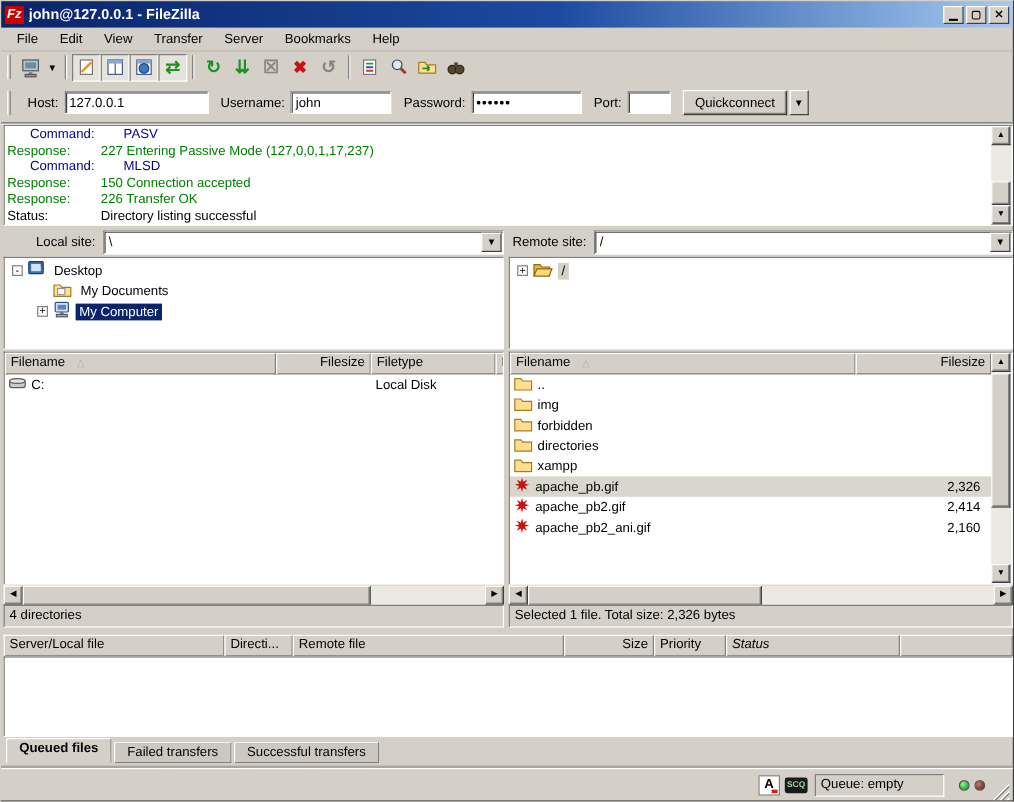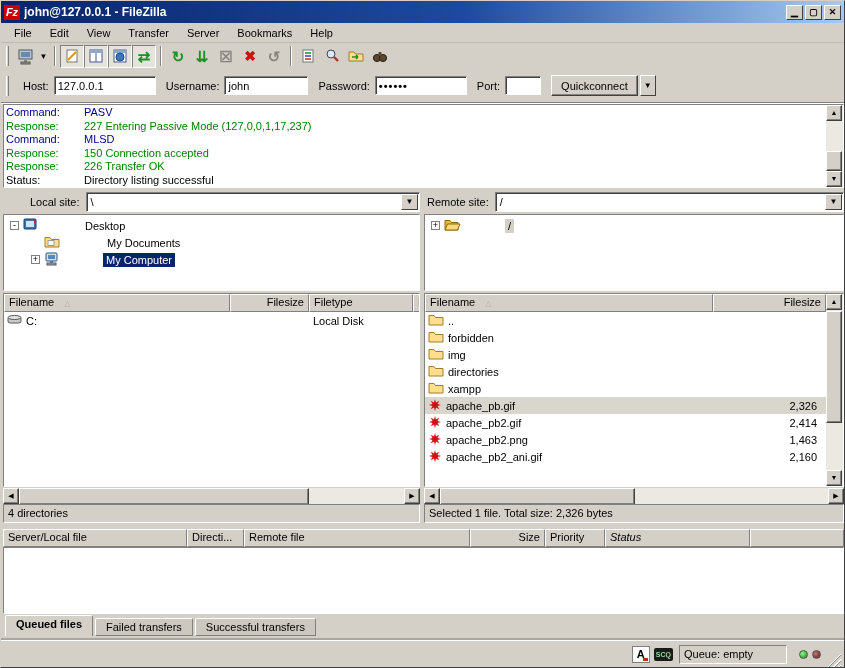--- a/index.html
+++ b/index.html
@@ -34,33 +34,33 @@
   .g-arrow { color:#1d9122; font-weight:bold; font-size:15px; line-height:1; }
   .gray-glyph { color:#8a867e; font-weight:bold; font-size:15px; line-height:1; }
   .red-x { color:#cc1111; font-weight:bold; font-size:14px; line-height:1; }
 
   
   #quickbar { position:absolute; top:68px; left:0; right:0; height:33px; display:flex; align-items:center;
               padding-left:4px; box-shadow:0 1px 0 #808080, 0 2px 0 #ffffff; }
   #quickbar label { margin:0 5px 0 10px; white-space:nowrap; }
   .qc-input { height:19px; background:#fff; border:1px solid; border-color:#808080 #fff #fff #808080;
               box-shadow:inset 1px 1px 0 #404040; font-family:"Liberation Sans",sans-serif; font-size:11px; padding:0 3px; }
-  #host-input { width:102px; } #user-input { width:84px; } #pass-input { width:92px; font-weight:bold; letter-spacing:1px; } #port-input { width:36px; }
+  #host-input { width:120px; } #user-input { width:84px; } #pass-input { width:92px; font-weight:bold; letter-spacing:1px; } #port-input { width:36px; }
   #qc-btn { height:21px; padding:0 9px; margin-left:10px; background:#d4d0c8; font-family:"Liberation Sans",sans-serif; font-size:11px;
             border:1px solid; border-color:#fff #404040 #404040 #fff; box-shadow:inset -1px -1px 0 #808080; }
   #qc-drop { width:16px; height:21px; margin-left:2px; background:#d4d0c8; border:1px solid; border-color:#fff #404040 #404040 #fff;
              font-size:8px; line-height:19px; text-align:center; }
 
   
   #log { position:absolute; top:103px; left:2px; width:841px; height:84px; background:#fff;
          border:1px solid; border-color:#808080 #fff #fff #808080; display:flex; }
   #log-lines { flex:1; padding:1px 2px; overflow:hidden; }
   .log-line { display:flex; height:13.5px; line-height:13.5px; white-space:nowrap; }
   .log-label { width:78px; flex:0 0 auto; }
-  .t-command { color:#00008b; } .t-response { color:#008000; } .t-status { color:#000000; }
+  .t-command { color:#00008b;margin-left:19px; } .t-response { color:#008000; } .t-status { color:#000000; }
 
   
   .vscroll { width:17px; flex:0 0 auto; background:#ece9e2; position:relative; }
   .hscroll { height:17px; background:#ece9e2; display:flex; }
   .sb-btn { width:16px; height:16px; flex:0 0 auto; background:#d4d0c8; border:1px solid; border-color:#fff #404040 #404040 #fff;
             box-shadow:inset -1px -1px 0 #808080; font-size:7px; text-align:center; line-height:14px; color:#000; }
   .sb-thumb { background:#d4d0c8; border:1px solid; border-color:#fff #404040 #404040 #fff; box-shadow:inset -1px -1px 0 #808080; }
   .vscroll .sb-btn { position:absolute; left:0; }
   .vscroll .sb-thumb { position:absolute; left:0; width:16px; }
 
@@ -74,21 +74,21 @@
            box-shadow:inset 1px 1px 0 #404040; display:flex; align-items:center; }
   .combo-value { flex:1; padding:0 4px; }
   .combo-btn { width:17px; height:16px; margin:1px; background:#d4d0c8; border:1px solid; border-color:#fff #404040 #404040 #fff;
                font-size:8px; text-align:center; line-height:14px; }
   .treebox { position:absolute; top:23px; left:0; right:0; height:77px; background:#fff;
              border:1px solid; border-color:#808080 #fff #fff #808080; overflow:hidden; padding-top:2px; }
   .treerow { height:17px; display:flex; align-items:center; white-space:nowrap; }
   .expander { width:9px; height:9px; flex:0 0 auto; background:#fff; border:1px solid #808080; font-size:9px; line-height:7px;
               text-align:center; margin-right:4px; color:#000; }
   .exp-spacer { width:13px; flex:0 0 auto; }
-  .tree-label { padding:1px 3px;margin-left:40px; }
+  .tree-label { padding:1px 3px; }
   .sel-active { background:#0a246a; color:#fff; }
   .sel-inactive { background:#d4d0c8; }
   .icon { display:inline-block; margin-right:4px; flex:0 0 auto; }
 
   .listbox { position:absolute; top:102px; left:0; right:0; height:194px; background:#fff;
              border:1px solid; border-color:#808080 #fff #fff #808080; display:flex; overflow:hidden; }
   .list-main { flex:1; display:flex; flex-direction:column; overflow:hidden; }
   .hdr-row { display:flex; height:18px; flex:0 0 auto; }
   .file-row { height:17px; display:flex; align-items:center; white-space:nowrap; }
   .file-row .name { display:flex; align-items:center; padding-left:3px; overflow:hidden; }
@@ -394,30 +394,30 @@
                 </svg></span>
               <span>..</span>
             </span>
           <span class="size rc-size"></span>
         </div>
         <div class="file-row">
           <span class="name rc-name">
               <span class="icon"><svg width="16" height="13" viewBox="0 0 16 13">
                   <path d="M1 2.5 L6 2.5 L7.5 4.5 L15 4.5 L15 12 L1 12 Z" fill="#ffdf8e" stroke="#a07d28"></path>
                 </svg></span>
-              <span>forbidden</span>
+              <span>img</span>
             </span>
           <span class="size rc-size"></span>
         </div>
         <div class="file-row">
           <span class="name rc-name">
               <span class="icon"><svg width="16" height="13" viewBox="0 0 16 13">
                   <path d="M1 2.5 L6 2.5 L7.5 4.5 L15 4.5 L15 12 L1 12 Z" fill="#ffdf8e" stroke="#a07d28"></path>
                 </svg></span>
-              <span>img</span>
+              <span>forbidden</span>
             </span>
           <span class="size rc-size"></span>
         </div>
         <div class="file-row">
           <span class="name rc-name">
               <span class="icon"><svg width="16" height="13" viewBox="0 0 16 13">
                   <path d="M1 2.5 L6 2.5 L7.5 4.5 L15 4.5 L15 12 L1 12 Z" fill="#ffdf8e" stroke="#a07d28"></path>
                 </svg></span>
               <span>directories</span>
             </span>
@@ -443,29 +443,20 @@
           <span class="size rc-size">2,326</span>
         </div>
         <div class="file-row">
           <span class="name rc-name">
               <span class="icon"><svg width="14" height="14" viewBox="0 0 16 16">
                   <polygon points="15,8 10.8,9.1 12.9,12.9 9.1,10.8 8,15 6.9,10.8 3.1,12.9 5.2,9.1 1,8 5.2,6.9 3.1,3.1 6.9,5.2 8,1 9.1,5.2 12.9,3.1 10.8,6.9" fill="#cc1111"></polygon>
                 </svg></span>
               <span>apache_pb2.gif</span>
             </span>
           <span class="size rc-size">2,414</span>
-        </div>
-        <div class="file-row">
-          <span class="name rc-name">
-              <span class="icon"><svg width="14" height="14" viewBox="0 0 16 16">
-                  <polygon points="15,8 10.8,9.1 12.9,12.9 9.1,10.8 8,15 6.9,10.8 3.1,12.9 5.2,9.1 1,8 5.2,6.9 3.1,3.1 6.9,5.2 8,1 9.1,5.2 12.9,3.1 10.8,6.9" fill="#cc1111"></polygon>
-                </svg></span>
-              <span>apache_pb2.png</span>
-            </span>
-          <span class="size rc-size">1,463</span>
         </div>
         <div class="file-row">
           <span class="name rc-name">
               <span class="icon"><svg width="14" height="14" viewBox="0 0 16 16">
                   <polygon points="15,8 10.8,9.1 12.9,12.9 9.1,10.8 8,15 6.9,10.8 3.1,12.9 5.2,9.1 1,8 5.2,6.9 3.1,3.1 6.9,5.2 8,1 9.1,5.2 12.9,3.1 10.8,6.9" fill="#cc1111"></polygon>
                 </svg></span>
               <span>apache_pb2_ani.gif</span>
             </span>
           <span class="size rc-size">2,160</span>
         </div>

